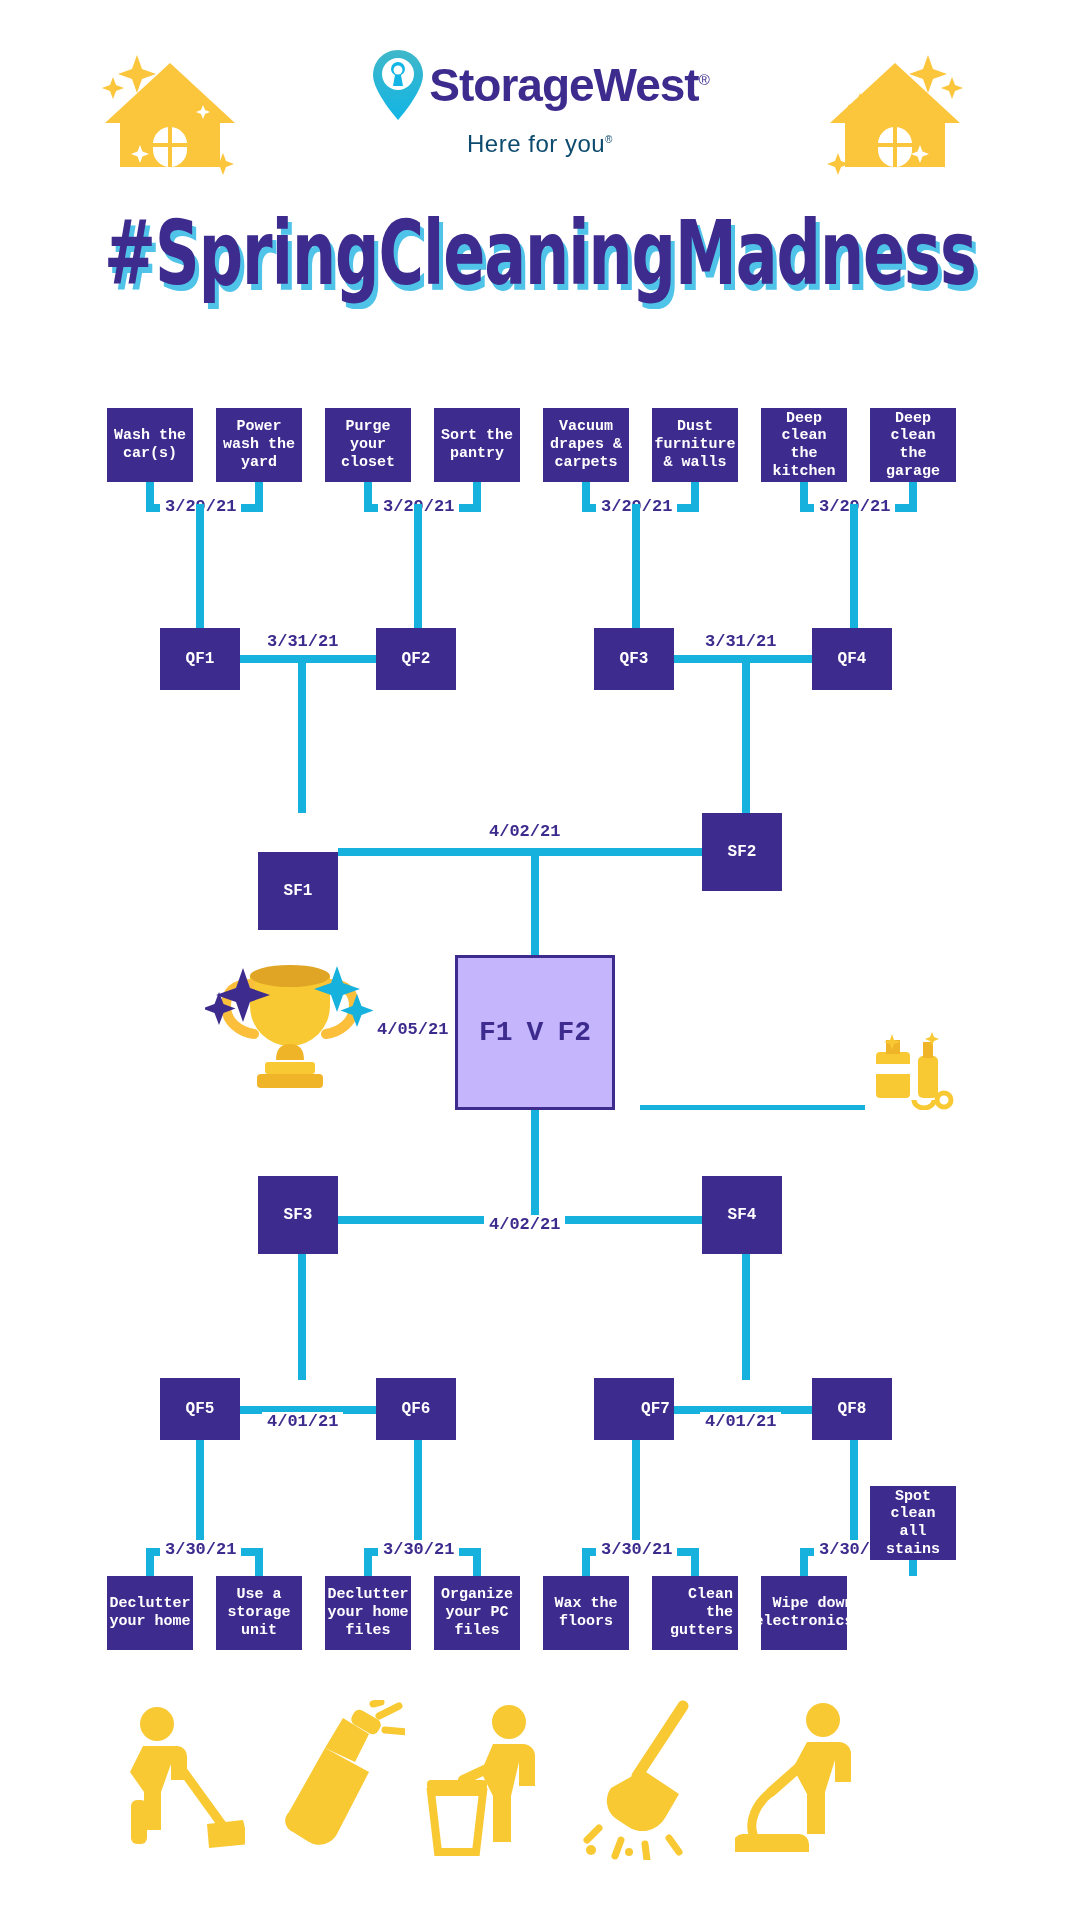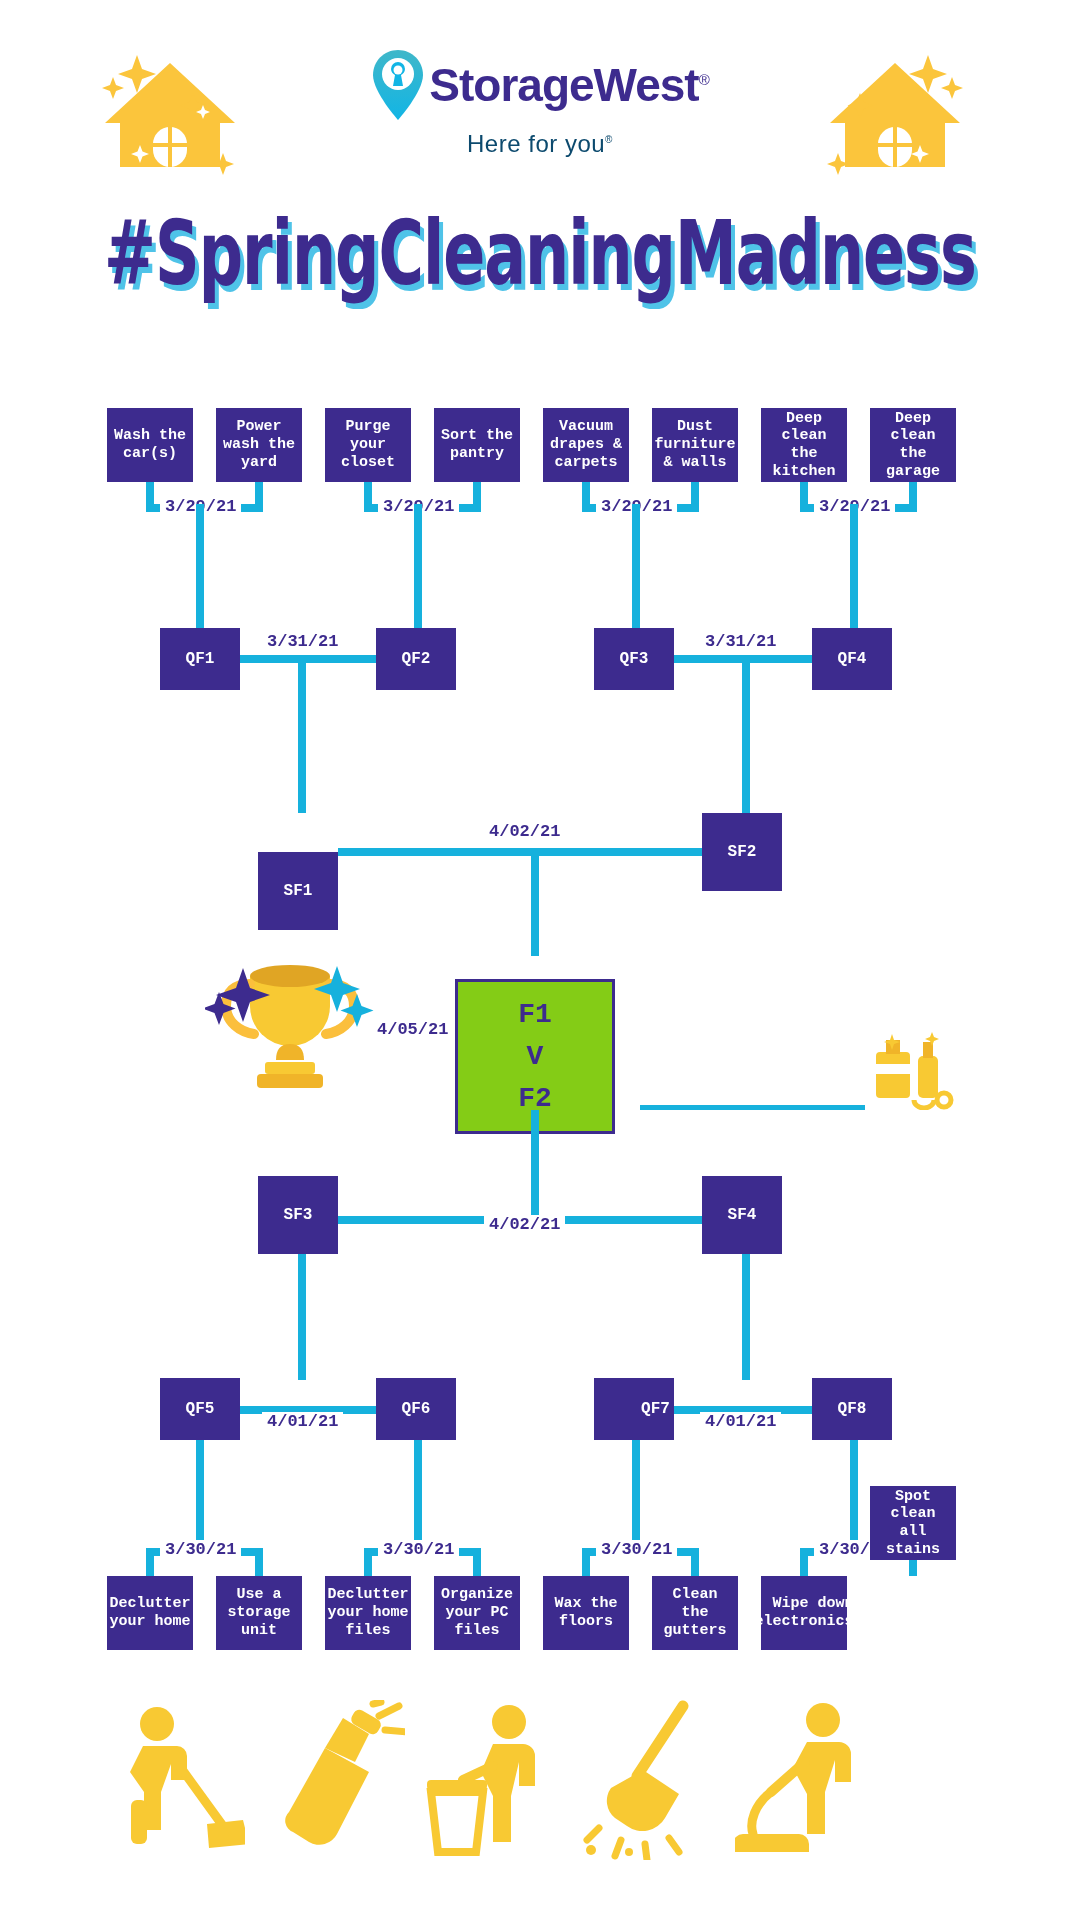--- a/index.html
+++ b/index.html
@@ -45,23 +45,23 @@
   .box {
     position:absolute; background:#3d2b8e; color:#fff;
     display:flex; align-items:center; justify-content:center; text-align:center;
     font-size:15px; font-weight:bold; line-height:1.18; padding:4px 5px;
   }
   .box.task { width:86px; height:74px; }
   .box.round { width:80px; height:62px; font-size:16px; }
 
   .finalbox {
     position:absolute; left:455px; top:955px; width:160px; height:155px;
-    border:3px solid #3d2b8e; background:#84cc16; color:#3d2b8e;
-    display:flex; flex-direction:column; align-items:center; justify-content:center;
-    font-size:28px; font-weight:bold; gap:14px; line-height:1;margin-top:24px;
+    border:3px solid #3d2b8e; background:#c4b5fd; color:#3d2b8e;
+    display:flex; flex-direction:row; align-items:center; justify-content:center;
+    font-size:28px; font-weight:bold; gap:14px; line-height:1;
   }
 
   .line { position:absolute; background:#16b1dd; }
   .vline { width:8px; }
   .hline { height:8px; }
 
   .date {
     position:absolute; color:#3d2b8e; font-weight:bold; font-size:17px;
     background:#fff; padding:0 5px; white-space:nowrap;
   }
@@ -268,21 +268,21 @@
     <div class="line vline" style="left:582px; top:1548px; height:28px;"></div>
     <div class="line vline" style="left:691px; top:1548px; height:28px;"></div>
     <div class="line vline" style="left:800px; top:1548px; height:28px;"></div>
     <div class="line vline" style="left:909px; top:1548px; height:28px;"></div>
 
     <div class="box task" style="left:107px;  top:1576px;">Declutter your home</div>
     <div class="box task" style="left:216px;  top:1576px;">Use a storage unit</div>
     <div class="box task" style="left:325px;  top:1576px;">Declutter your home files</div>
     <div class="box task" style="left:434px;  top:1576px;">Organize your PC files</div>
     <div class="box task" style="left:543px;  top:1576px;">Wax the floors</div>
-    <div class="box task" style="left:652px;  top:1576px;">Clean the gutters</div>
+    <div class="box task" style="left:652px;  top:1576px;text-align:right;">Clean the gutters</div>
     <div class="box task" style="left:761px;  top:1576px;text-align:right;">Wipe down electronics</div>
     <div class="box task" style="left:870px;  top:1486px;">Spot clean all stains</div>
   </div>
 
   <div class="bottom-icons">
 
     <svg class="bicon" style="left:95px; top:0;" viewBox="0 0 150 160">
       <circle cx="62" cy="24" r="17" fill="#f8c933"></circle>
       <path d="M48 46 h34 a10 10 0 0 1 10 10 v24 h-16 v-16 l-10 28 v38 h-17 v-38 l-14 -20 Z" fill="#f8c933"></path>
       <rect x="36" y="100" width="16" height="44" rx="6" fill="#f8c933"></rect>

